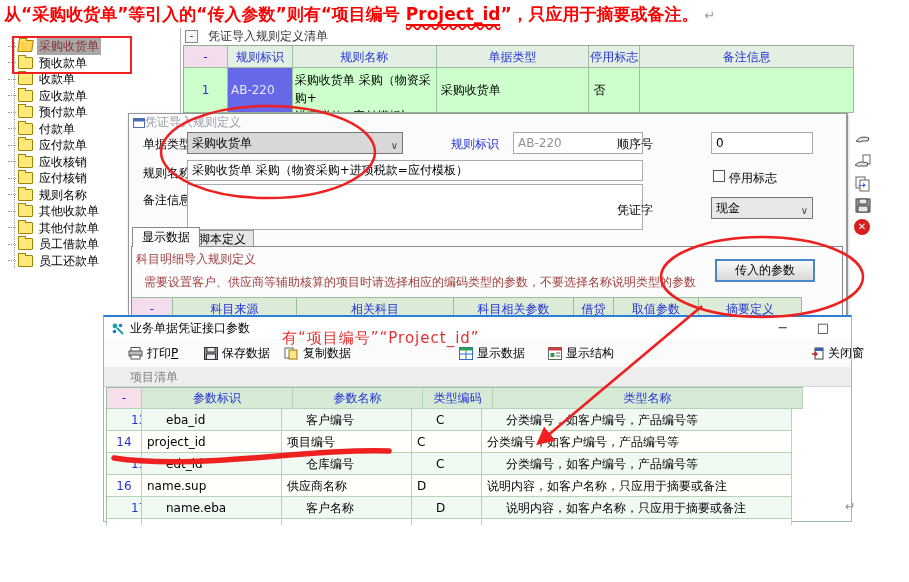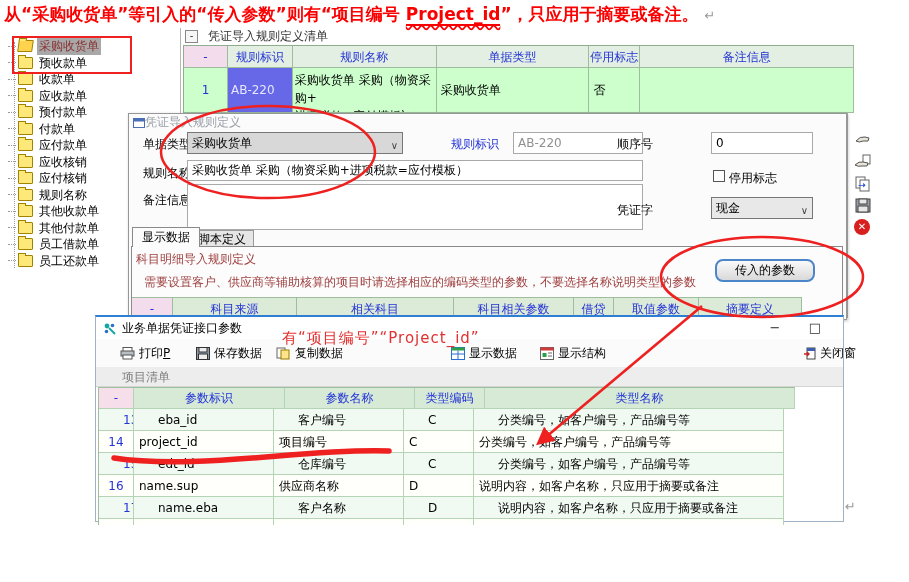--- a/index.html
+++ b/index.html
@@ -47,32 +47,32 @@
   .fldlab{position:absolute;color:#000;white-space:nowrap;}
   .bluelab{color:#2433d6;}
   .inputbox{position:absolute;background:#fff;border:1px solid #a9a9a9;box-sizing:border-box;line-height:20px;padding-left:4px;white-space:nowrap;overflow:hidden;}
   .dropdown{position:absolute;background:#d8d8d8;border:1px solid #777;box-sizing:border-box;line-height:20px;padding:0 16px 0 4px;white-space:nowrap;overflow:hidden;}
   .dropdown .chev{position:absolute;right:4px;top:3px;font-size:10px;color:#444;}
   .checkbox{position:absolute;width:12px;height:12px;border:1px solid #555;background:#fff;box-sizing:border-box;}
   #tab1{position:absolute;left:3px;top:113px;height:19px;padding:0 9px;line-height:19px;background:#fcfcfc;border:1px solid #8a8a8a;border-bottom:none;z-index:2;}
   #tab2{position:absolute;left:61px;top:116px;height:16px;padding:0 7px;line-height:16px;background:#e6e6e6;border:1px solid #9a9a9a;border-bottom:none;}
   #groupbox{position:absolute;left:2px;top:132px;width:712px;height:73px;border:1px solid #8a8a8a;background:#fcfcfc;box-sizing:border-box;}
   .maroon{color:#a04040;}
-  #params-btn{position:absolute;left:583px;top:12px;width:100px;height:23px;border:2px solid #4a86c8;border-radius:8px;
+  #params-btn{position:absolute;left:583px;top:12px;width:100px;height:23px;border:2px solid #4a86c8;border-radius:0;
               background:linear-gradient(#fafafa,#d9d9d9);text-align:center;line-height:19px;box-sizing:border-box;}
   #detail-head{position:absolute;left:0px;top:50px;display:flex;}
   #detail-head .gcell{background:#dcead8;color:#2433d6;text-align:center;height:23px;line-height:22px;border-right:1px solid #9dbd9d;border-top:1px solid #9dbd9d;}
   #detail-head .pink{background:#f3dded;}
 
   
   #side-icons{left:847px;top:113px;width:60px;height:205px;border-left:1px solid #b2b2b2;z-index:1;}
   .side-ico{position:absolute;left:6px;width:18px;height:18px;}
 
   
-  #bwin{left:95px;top:315px;width:749px;height:207px;background:#fff;border:1px solid #9fb2c3;border-top:2px solid #2e7fd4;z-index:10;box-sizing:border-box;text-decoration:underline;}
+  #bwin{left:103px;top:315px;width:749px;height:207px;background:#fff;border:1px solid #9fb2c3;border-top:2px solid #2e7fd4;z-index:10;box-sizing:border-box;text-decoration:underline;}
   #bwin .titlebar{position:absolute;left:0;top:0;right:0;height:22px;display:flex;align-items:center;gap:6px;padding-left:7px;background:#fff;}
   .win-btn{position:absolute;top:1px;width:22px;height:20px;text-align:center;line-height:20px;color:#333;font-size:13px;}
   #bwin .toolbar{position:absolute;left:0;top:22px;right:0;height:28px;background:#fbfbfb;border-bottom:1px solid #e0e0e0;}
   .tbtn{position:absolute;top:0;height:28px;display:flex;align-items:center;gap:4px;white-space:nowrap;}
   #list-bar{position:absolute;left:0;top:50px;right:0;height:20px;background:#ededed;border-bottom:1px solid #d5d5d5;color:#808080;line-height:20px;padding-left:26px;box-sizing:border-box;}
   #ptable{position:absolute;left:2px;top:70px;border:1px solid #9cbf9c;border-right:none;border-bottom:none;}
   #ptable .gcell{border-right:1px solid #b5d4b5;border-bottom:1px solid #b5d4b5;height:22px;line-height:22px;}
   #ptable .phead .gcell{background:#d6ead6;color:#2433d6;text-align:center;height:21px;line-height:21px;}
   #ptable .phead .pink{background:#f6dfea;}
   .prow.odd .gcell{background:#f0faf2;padding-left:24px;}

